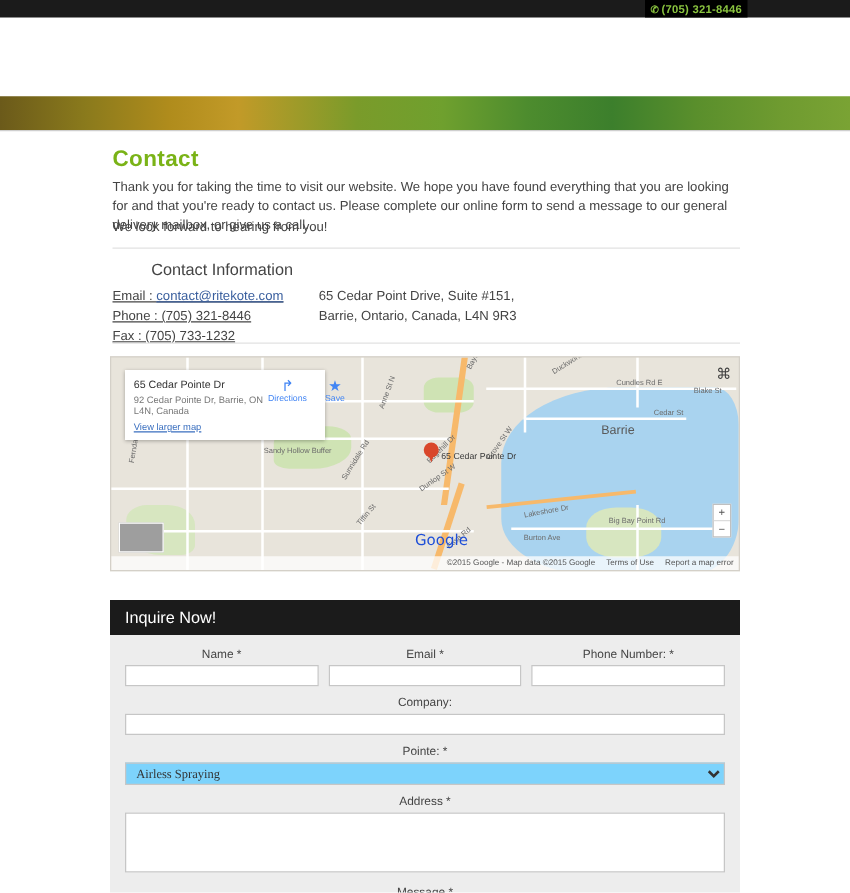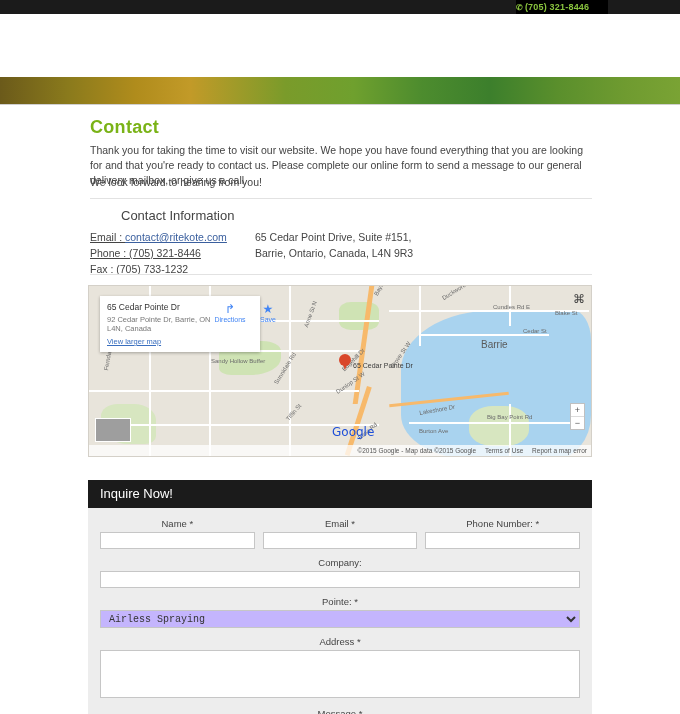--- a/index.html
+++ b/index.html
@@ -26,27 +26,28 @@
     position: absolute;
     top: 0; left: 0;
     width: 680px;
     height: 14px;
     background: #1b1b1b;
   }
   .phone-badge {
     position: absolute;
     top: 0;
     left: 516px;
-    width: 92px;
+    width: 82px;
     height: 14px;
     background: #000000;
     color: #8ac43f;
     font-size: 9px;
     font-weight: bold;
     line-height: 14px;
+    text-align: center;
     letter-spacing: 0.2px;
   }
   .phone-badge .ico {
     font-size: 8px;
     margin-right: 2px;
   }
   
   .header {
     position: absolute;
     top: 14px; left: 0;
@@ -385,26 +386,26 @@
     font-size: 10px;
     padding: 2px 4px;
     color: #333333;
     font-family: "Liberation Sans", sans-serif;
   }
   .fgroup { margin-top: 8px; }
   .sel {
     width: 100%;
     height: 18px;
     border: 1px solid #c6c6c6;
-    background: #c4b5fd;
+    background: #7dd3fc;
     box-sizing: border-box;
     font-size: 10px;
     padding: 1px 4px;
     color: #333333;
-    font-family: Liberation Mono, monospace;
+    font-family: Liberation Serif, serif;
   }
   .ta {
     width: 100%;
     border: 1px solid #c6c6c6;
     background: #ffffff;
     box-sizing: border-box;
     font-size: 10px;
     padding: 3px 4px;
     resize: none;
     font-family: "Liberation Sans", sans-serif;

